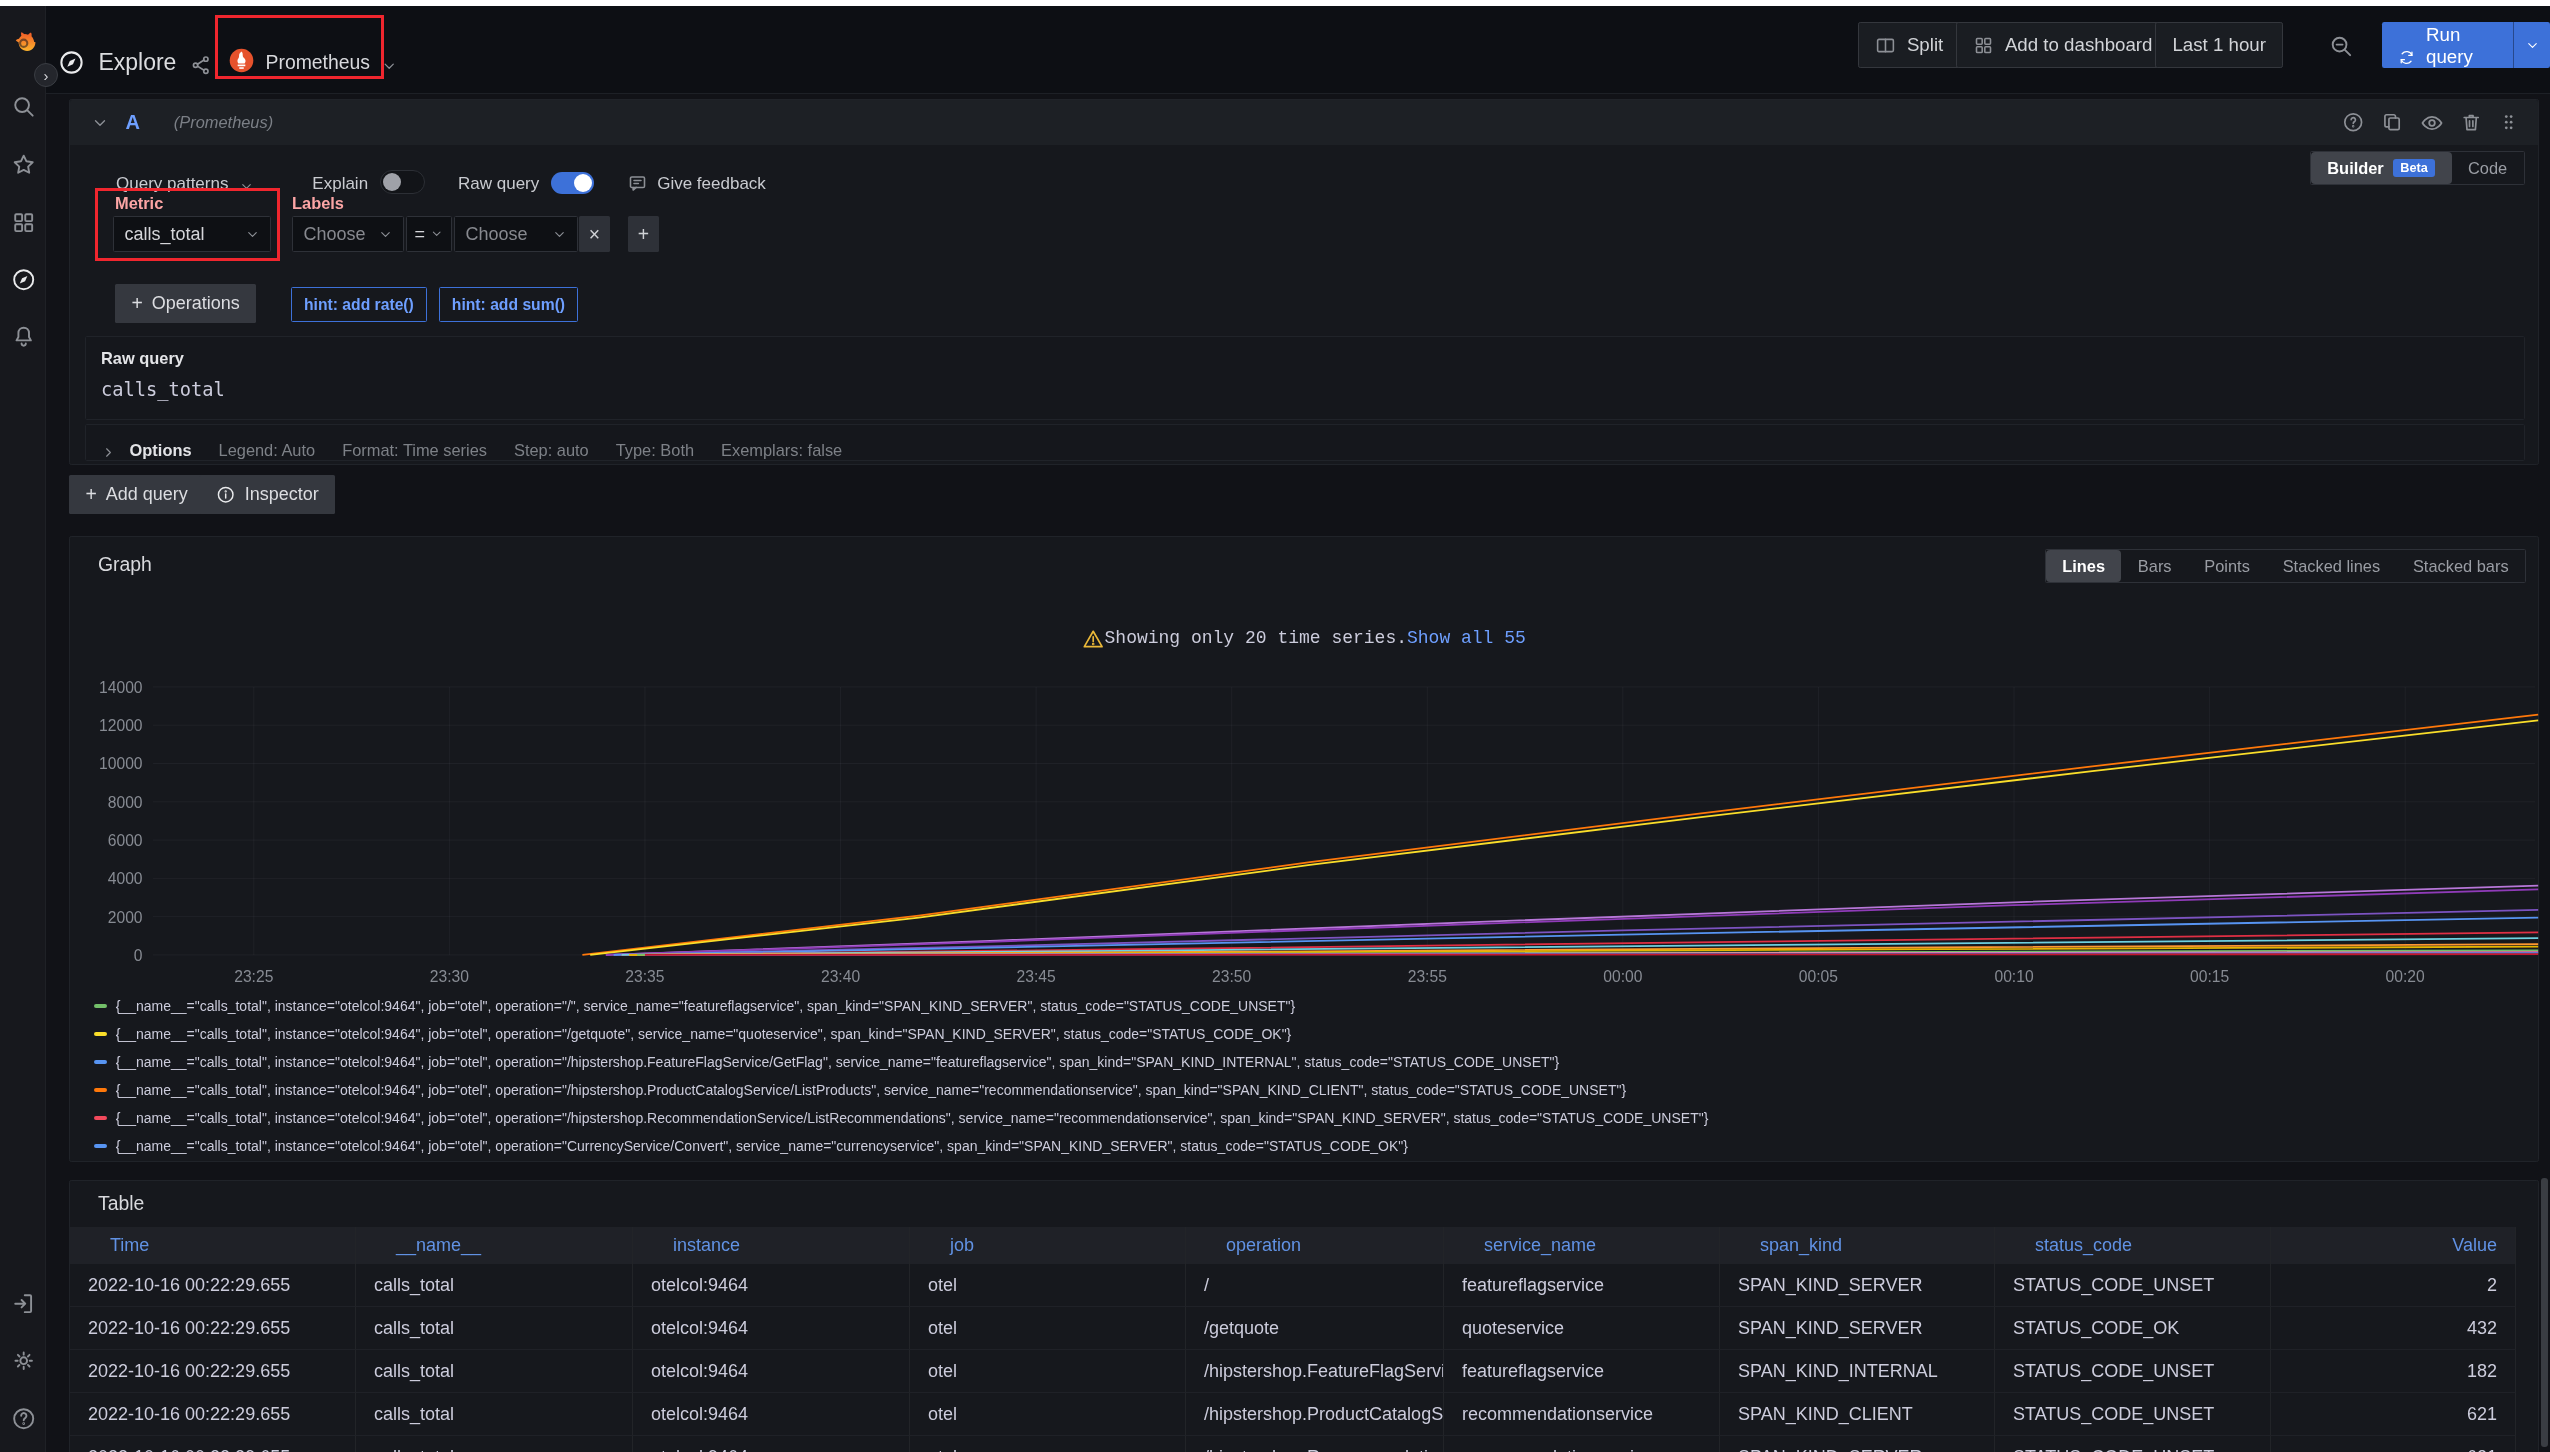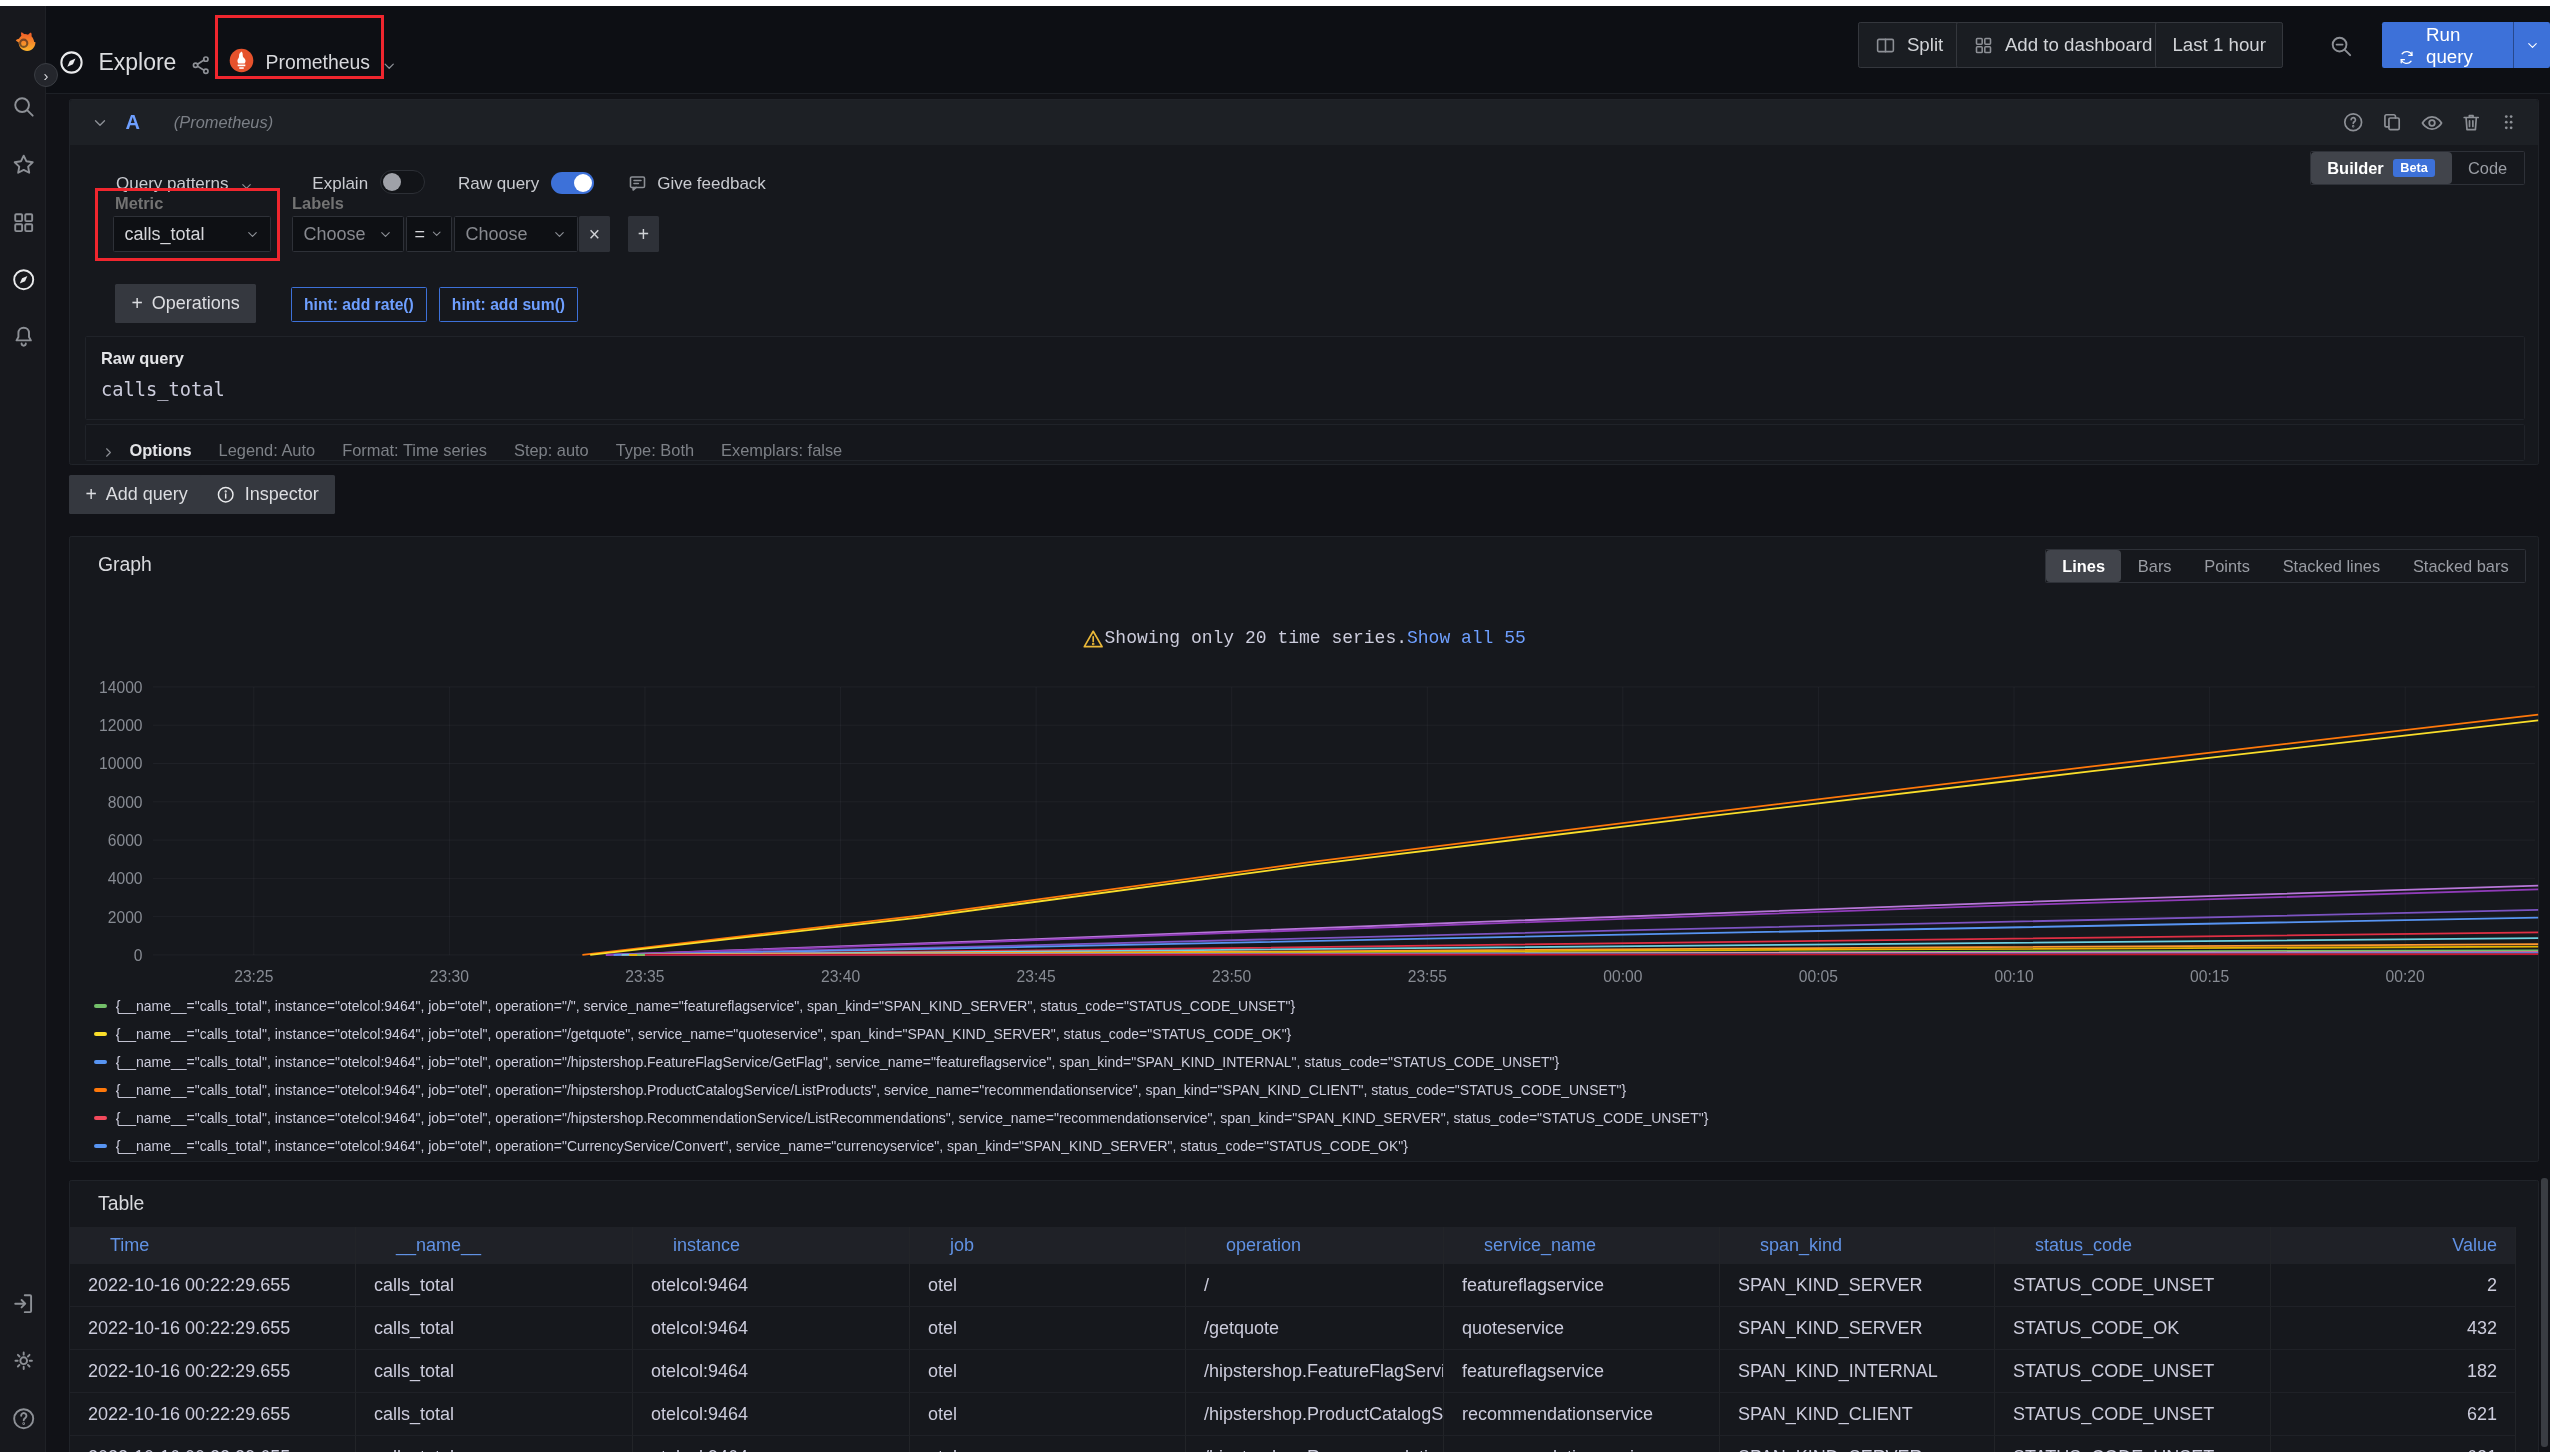--- a/index.html
+++ b/index.html
@@ -24,21 +24,21 @@
   .sbitem{position:absolute;left:10.5px;width:25.4px;height:25.4px;}
   #collapse{left:34px;top:63px;width:24px;height:24px;border-radius:50%;background:#24262c;border:0.7px solid #3a3d43;
             display:flex;align-items:center;justify-content:center;color:#d8d9dd;font-size:15px;z-index:20;}
   
   .panel{background:#16181d;border:0.7px solid #202329;border-radius:2.2px;}
   .paneltitle{font-size:19.4px;font-weight:500;color:#d8d9dd;}
   
   #qheader{left:0;top:0;right:0;height:45px;background:#1d2025;border-radius:2.2px 2.2px 0 0;display:flex;align-items:center;}
   .refid{color:#6e9fff;font-weight:700;font-size:20px;}
   .dshint{color:#7b7f86;font-style:italic;font-size:16.4px;}
-  .fieldlabel{font-size:16.4px;font-weight:600;color:#737373;}
+  .fieldlabel{font-size:16.4px;font-weight:600;color:#fca5a5;}
   .select{background:#0e1014;border:0.7px solid #2e3138;border-radius:1.5px;height:36px;display:flex;align-items:center;
           justify-content:space-between;padding:0 10.5px;font-size:18px;color:#d5d6da;box-sizing:border-box;}
   .sqbtn{background:#2e3138;border-radius:1.5px;height:36px;width:31px;display:flex;align-items:center;justify-content:center;
          color:#cfd1d5;font-size:19.4px;}
   .graybtn{background:#35383f;border:none;border-radius:1.5px;height:39px;display:flex;align-items:center;gap:9px;
            padding:0 16.4px;color:#dcdde1;font-size:18px;font-weight:500;box-sizing:border-box;}
   .chip{border:0.7px solid #3d71d9;color:#6e9fff;border-radius:1.5px;height:33px;display:flex;align-items:center;
         padding:0 12px;font-size:15.7px;font-weight:700;}
   .toggle{width:43px;height:22.4px;border-radius:12px;position:relative;}
   .toggle.off{background:#121418;border:0.7px solid #2c2f35;}

